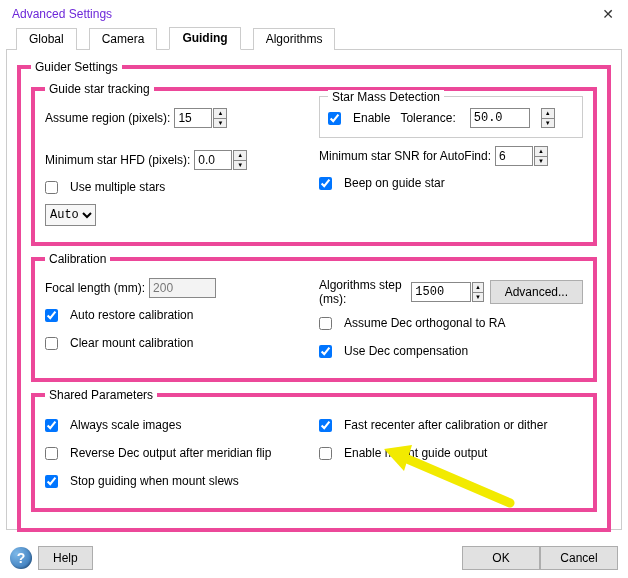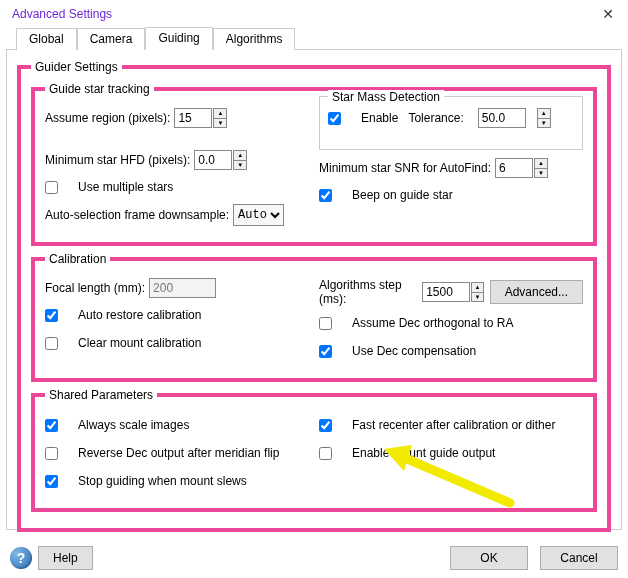--- a/index.html
+++ b/index.html
@@ -29,29 +29,29 @@
     padding-left: 10px;
     height: 24px;
     border-bottom: 1px solid #ccc;
     margin: 0 6px;
   }
   .tab {
     padding: 3px 12px 4px;
     border: 1px solid #ccc;
     border-bottom: none;
     background: #fff;
-    margin-right: 0px;
+    margin-right: 12px;
     position: relative;
     top: 1px;
     font-size: 12px;
   }
   .tab.active {
     background:#fff;
     border-bottom: 1px solid #fff;
-    font-weight: normal;
+    font-weight: bold;
   }
   .tab.inactive { background:#fff; color:#000; }
   .panel {
     border: 1px solid #ccc;
     border-top: none;
     margin: 0 6px;
     padding: 6px 10px 10px;
     height: 480px;
   }
   fieldset {
@@ -81,21 +81,21 @@
   .col.right { padding-left: 10px; }
   label.txt { margin-right: 4px; }
   input[type="text"].num {
     width: 38px;
     height: 20px;
     border: 1px solid #888;
     padding: 1px 3px;
     font-family: inherit;
     font-size: 12px;
   }
-  input[type="text"].num.wide { width: 48px; }
+  input[type="text"].num.wide { width: 60px; font-family: Liberation Mono, monospace; }
   input[type="text"].num.dis { background:#f3f3f3; color:#777; width:67px; }
   .spinner {
     display:inline-flex;
     flex-direction:column;
     border:1px solid #888;
     width:14px;
     height:20px;
     margin-left:1px;
   }
   .spinner .btn {
@@ -112,21 +112,21 @@
   select.combo {
     height:22px;
     border:1px solid #888;
     font-family:Liberation Mono, monospace;
     font-size:12px;
     background:#f7f7f7;
   }
   .chk {
     display:inline-flex;
     align-items:center;
-    gap:16px;
+    gap:8px;
     margin: 4px 0;
   }
   input[type="checkbox"] {
     width:13px; height:13px;
     margin:0 4px 0 0;
   }
   button.btn {
     background:#e1e1e1;
     border:1px solid #adadad;
     height:24px;
@@ -148,32 +148,32 @@
   .help-group { display:flex; align-items:center; gap:6px; }
   .help-icon {
     width:22px; height:22px;
     border-radius:50%;
     background: radial-gradient(circle at 30% 30%, #7db8e8, #2a6bb0);
     color:#fff;
     display:flex; align-items:center; justify-content:center;
     font-weight:bold; font-size:14px;
     box-shadow: inset -1px -1px 2px rgba(0,0,0,.3);
   }
-  .btn-group { display:flex; gap:12px; }
+  .btn-group { display:flex; gap:0; }
   .btn-wide { width:78px; }
   .arrow {
     position:absolute;
     left:380px;
     top:443px;
     pointer-events:none;
   }
   .advanced-btn { margin-left:6px; }
   .mass-detection {
     border:1px solid #ccc;
-    padding: 6px 8px 20px;
+    padding: 6px 8px 8px;
     margin: -6px 0 8px 0;
   }
   .mass-detection .ttl {
     position: relative;
     top: -13px;
     background:#fff;
     display:inline-block;
     padding:0 4px;
   }
   .mass-row { display:flex; align-items:center; gap:10px; margin-top:-10px;}
@@ -220,21 +220,20 @@
               <span class="btn">▼</span>
             </span>
           </div>
           <div class="row">
             <label class="chk">
               <input type="checkbox" style="">
               <span>Use multiple stars</span>
             </label>
           </div>
           <div class="row">
-            <label class="txt">Auto-selection frame downsample:</label>
             <select class="combo">
               <option>Auto</option>
             </select>
           </div>
         </div>
 
         <div class="col right">
           <div class="mass-detection">
             <span class="ttl">Star Mass Detection</span>
             <div class="mass-row">

